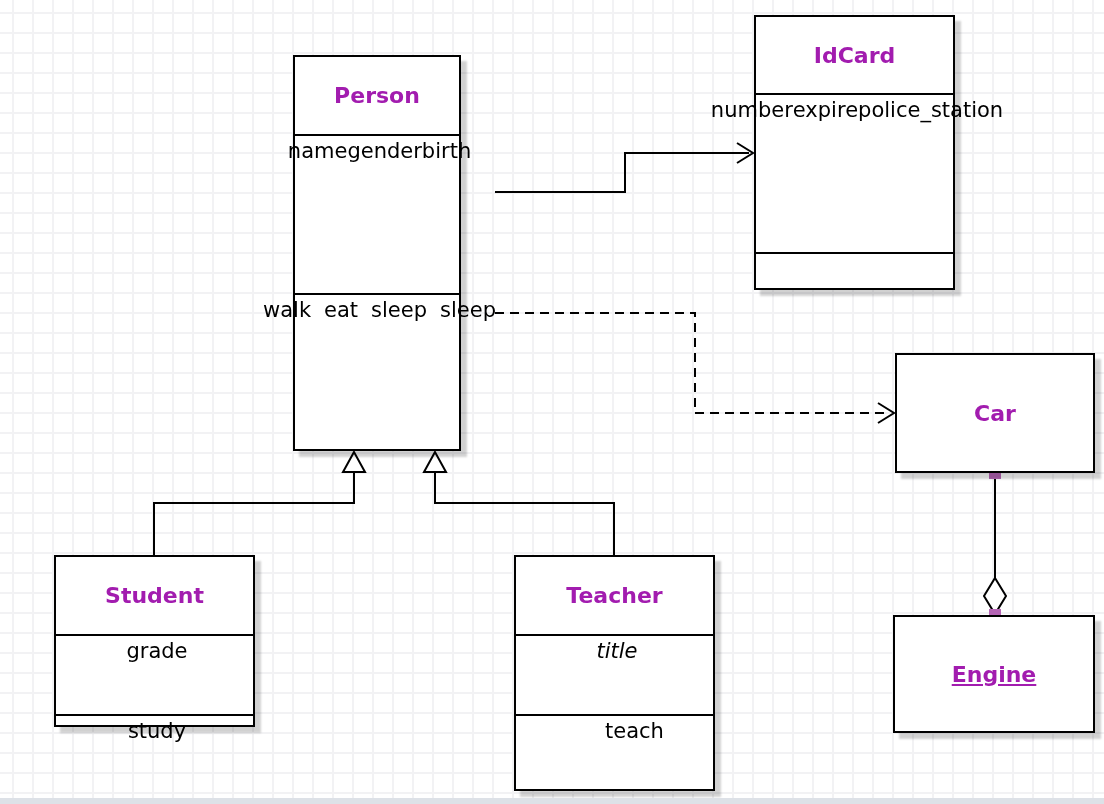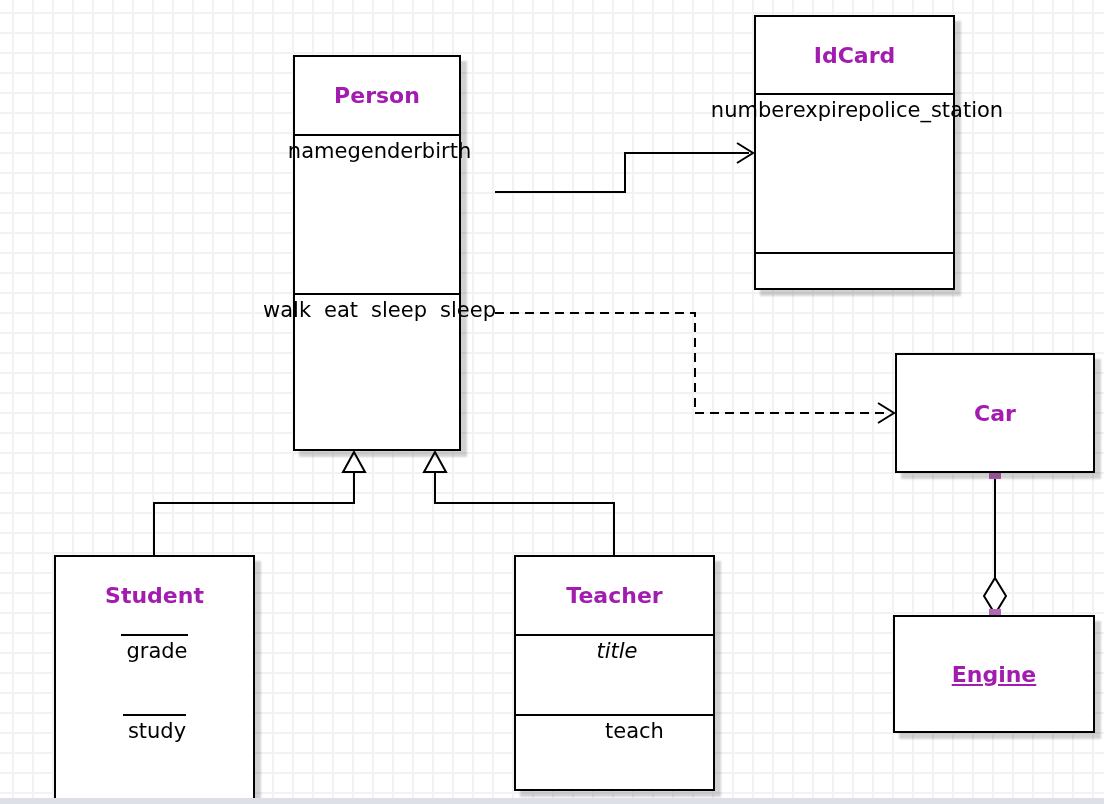--- a/index.html
+++ b/index.html
@@ -134,21 +134,21 @@
   </div>
 
   <div class="uml-class title-only" style="left:895px; top:353px; width:200px; height:120px;">
     <div class="uml-title" style="flex:1 1 auto;">Car</div>
   </div>
 
   <div class="uml-class title-only" style="left:893px; top:615px; width:202px; height:118px;">
     <div class="uml-title" style="flex:1 1 auto;text-decoration:underline;">Engine</div>
   </div>
 
-  <div class="uml-class" style="left:54px; top:555px; width:201px; height:248px;align-items:center;">
+  <div class="uml-class" style="left:54px; top:555px; width:201px; height:172px;">
     <div class="uml-title" style="height:77px;">Student</div>
     <div class="uml-section" style="height:80px;">
       <div class="uml-line">grade</div>
     </div>
     <div class="uml-section" style="flex:1 1 auto;">
       <div class="uml-line">study</div>
     </div>
   </div>
 
   <div class="uml-class" style="left:514px; top:555px; width:201px; height:236px;">

